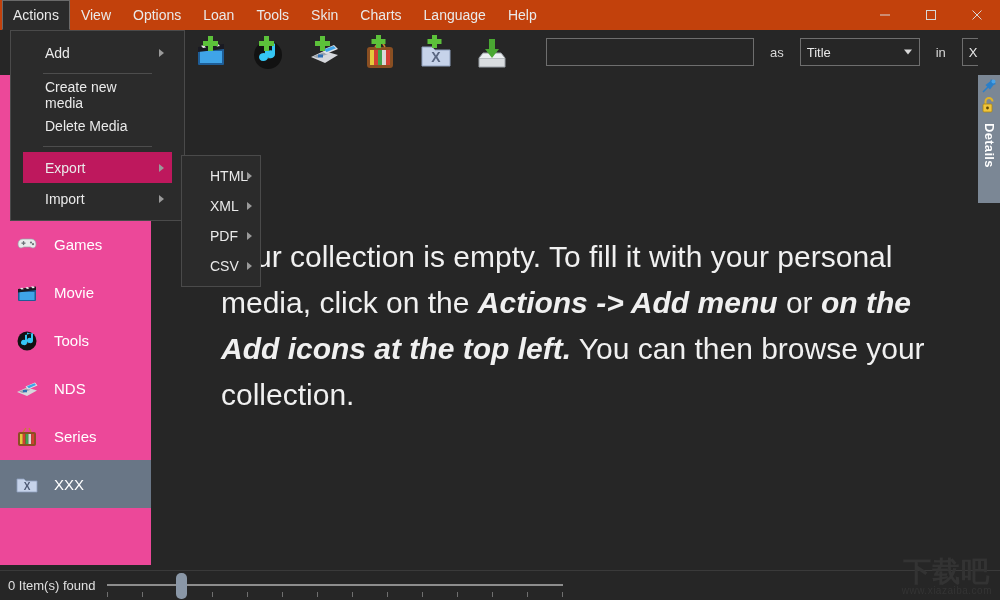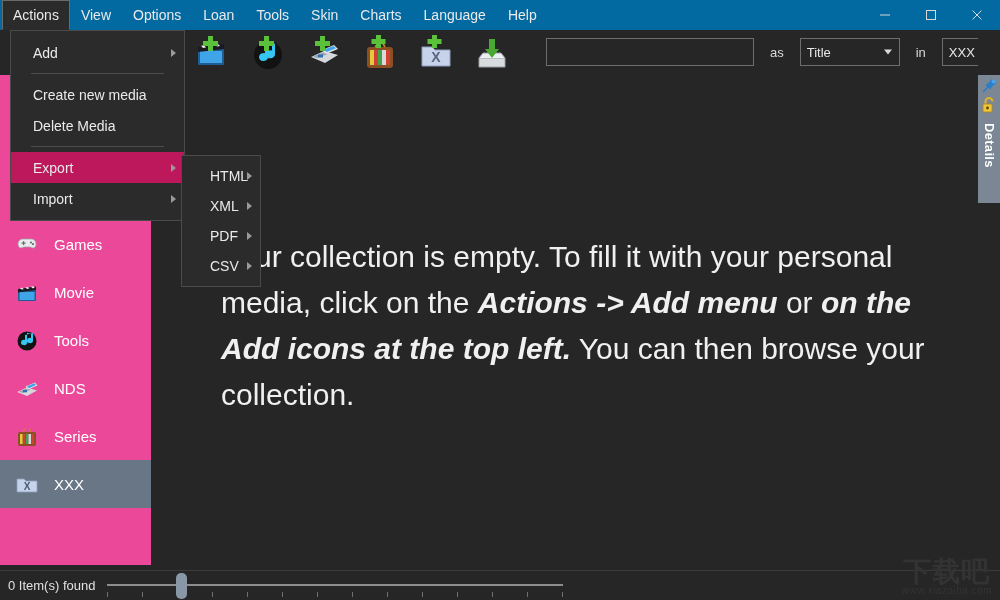--- a/index.html
+++ b/index.html
@@ -12,21 +12,21 @@
   #app {
     position: relative;
     width: 1000px; height: 600px;
     background: #262626;
     color: #e8e8e8;
   }
 
   
   .titlebar {
     position: absolute; top: 0; left: 0; width: 1000px; height: 30px;
-    background: #0369a1;
+    background: #c2410c;
     display: flex; align-items: stretch;
   }
   .menubar { display: flex; align-items: stretch; height: 30px; padding-left: 2px; }
   .menu-item {
     display: flex; align-items: center;
     padding: 0 10px;
     font-size: 14px; color: #eaeaea;
     cursor: default; height: 30px;
     border: 1px solid transparent;
   }
@@ -64,21 +64,21 @@
     background: #262626;
     border: 1px solid #6e6e6e;
     color: #e8e8e8; font-size: 13px;
     padding: 0 6px;
     font-family: "Liberation Sans", sans-serif;
     outline: none;
   }
   .lbl-as, .lbl-in { font-size: 13px; color: #d8d8d8; }
   .combo {
     position: relative;
-    width: 100px; height: 28px;
+    width: 120px; height: 28px;
     background: #262626;
     border: 1px solid #6e6e6e;
     display: flex; align-items: center;
     padding: 0 6px;
     font-size: 13px; color: #e8e8e8;
     cursor: pointer;
   }
   .combo .caret {
     position: absolute; right: 7px; top: 50%;
     width: 0; height: 0;
@@ -182,21 +182,21 @@
   .watermark .wm-url {
     font-size: 10px; color: #343434; letter-spacing: 0.5px;
   }
 
   
   .dropdown {
     position: absolute; left: 10px; top: 30px;
     width: 175px;
     background: #2b2b2b;
     border: 1px solid #4a4a4a;
-    padding: 6px 0;
+    padding: 6px 12px;
     z-index: 40;
   }
   .dd-item {
     position: relative;
     height: 31px; display: flex; align-items: center;
     padding-left: 22px; padding-right: 20px;
     font-size: 14px; color: #eaeaea; cursor: default;
   }
   .dd-item.hover { background: #be185d; }
   .dd-item .submenu-arrow {

